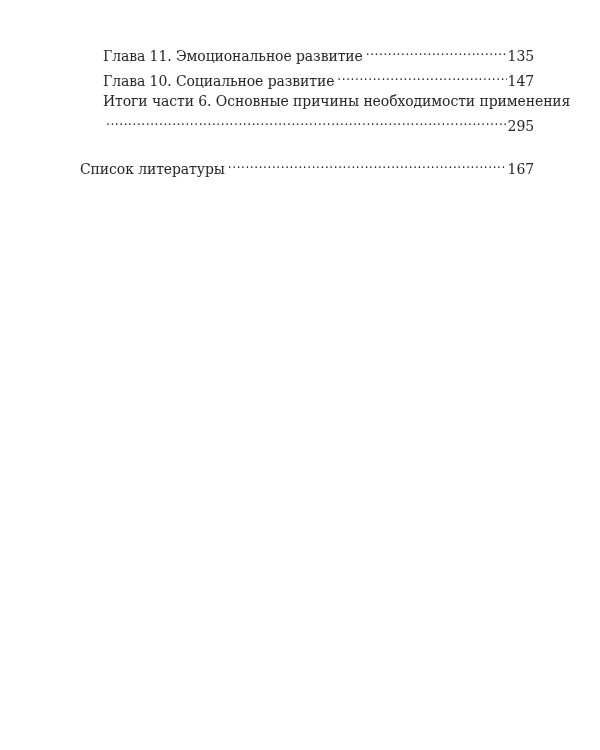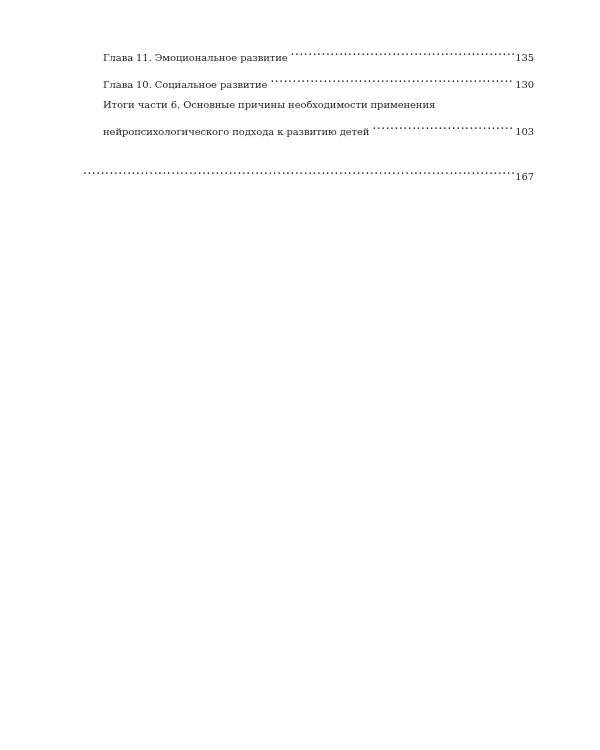--- a/index.html
+++ b/index.html
@@ -13,21 +13,21 @@
       position: relative;
       overflow: hidden;
       font-family: "DejaVu Serif", "Liberation Serif", serif;
       color: #262626;
     }
     .toc {
       position: absolute;
       left: 80px;
       top: 41px;
       width: 454px;
-      font-size: 10px;
+      font-size: 14px;
       line-height: 20px;
       letter-spacing: -0.1px;
     }
     .entry {
       display: flex;
       align-items: baseline;
       white-space: nowrap;
     }
     .entry.indent {
       padding-left: 23px;
@@ -70,36 +70,36 @@
 
   <div class="entry indent">
     <span class="title">Глава 11. Эмоциональное развитие</span>
     <span class="leader"></span>
     <span class="page">135</span>
   </div>
 
   <div class="entry indent">
     <span class="title">Глава 10. Социальное развитие</span>
     <span class="leader"></span>
-    <span class="page">130</span>
+    <span class="page">147</span>
   </div>
 
   <div>
     <div class="entry wrap-first">
       <span class="title">Итоги части 6. Основные причины необходимости применения</span>
     </div>
     <div class="entry indent">
-      <span class="title">нейропсихологического подхода к развитию детей</span>
       <span class="leader"></span>
-      <span class="page">103</span>
+      <span class="page">295</span>
     </div>
   </div>
 
   <div class="gap"></div>
 
 
   <div class="entry">
+    <span class="title">Список литературы</span>
     <span class="leader"></span>
     <span class="page">167</span>
   </div>
 
 
 </div>
 
 </body></html>

